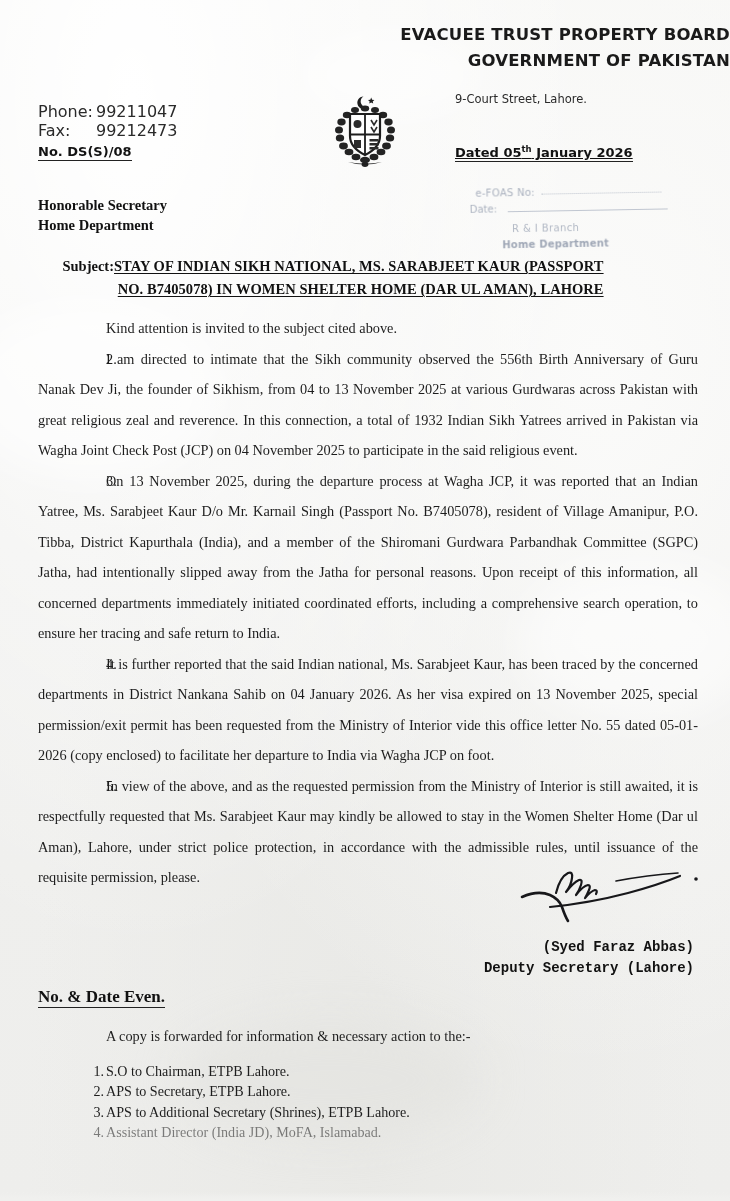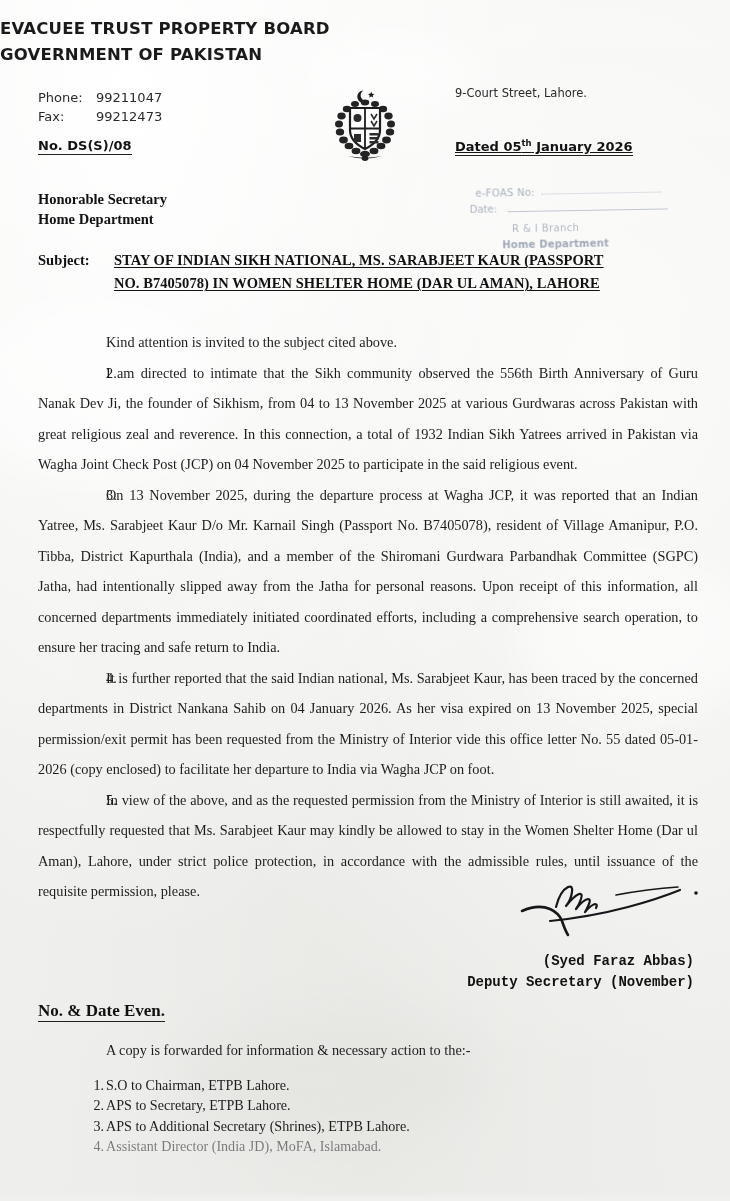--- a/index.html
+++ b/index.html
@@ -31,44 +31,44 @@
   }
   .b1 { left: -40px; top: 300px; width: 260px; height: 180px; background: rgba(255,255,255,.55); filter: blur(18px); }
   .b2 { right: -30px; top: 560px; width: 240px; height: 160px; background: rgba(255,255,255,.5); filter: blur(20px); }
   .b3 { left: 180px; top: 1020px; width: 300px; height: 120px; background: rgba(226,226,222,.55); filter: blur(22px); }
   .b4 { left: 300px; top: 30px; width: 180px; height: 90px; background: rgba(255,255,255,.45); filter: blur(16px); }
 
   .sheet { position: relative; z-index: 2; }
 
   
   .letterhead {
-    text-align: left;
-    padding-top: 16px;
+    text-align: right;
+    padding-top: 22px;
   }
   .lh-line {
     font-family: "DejaVu Sans", "Liberation Sans", sans-serif;
     font-weight: bold;
     font-size: 16.5px;
     letter-spacing: .2px;
     line-height: 26px;
     color: #1a1a1a;
   }
 
   
   .head-row {
     position: relative;
     margin-top: 16px;
     height: 82px;
   }
   .contact {
     position: absolute;
     left: 38px;
-    top: 4px;
-    font-family: "DejaVu Sans", "Liberation Sans", sans-serif;
-    font-size: 13px;
+    top: 12px;
+    font-family: "DejaVu Sans", "Liberation Sans", sans-serif;
+    font-size: 16px;
     line-height: 19px;
     color: #2a2a2a;
   }
   .contact .ln { display: block; white-space: pre; }
   .contact .lbl { display: inline-block; width: 58px; }
 
   .addr {
     position: absolute;
     left: 455px;
     top: 0;
@@ -158,20 +158,21 @@
     color: #111;
   }
   .addressee div { white-space: nowrap; }
 
   
   .subject-row {
     margin-top: 20px;
     margin-left: 38px;
     display: flex;
     align-items: flex-start;
+    text-align: right;
   }
   .subj-label {
     font-family: "Liberation Serif", serif;
     font-weight: bold;
     font-size: 14.5px;
     line-height: 23px;
     width: 76px;
     flex: 0 0 76px;
     color: #111;
   }
@@ -186,21 +187,21 @@
   .subj-text span {
     display: block;
     text-decoration: underline;
     text-underline-offset: 2px;
     text-decoration-thickness: 1.3px;
     white-space: nowrap;
   }
 
   
   .body {
-    margin-top: 32px;
+    margin-top: 12px;
     padding-left: 38px;
     padding-right: 32px;
   }
   .para {
     position: relative;
     font-size: 14.3px;
     line-height: 30.5px;
     text-align: justify;
     color: #1d1d1d;
     margin-bottom: 0px;
@@ -416,21 +417,21 @@
         <svg viewBox="0 0 200 62" width="200" height="62" aria-hidden="true">
           <path d="M2 34 q16 -7 28 -2 q9 4 12 12 q3 9 6 14" stroke="#17171a" stroke-width="2.6" fill="none" stroke-linecap="round"></path>
           <path d="M36 30 q4 -16 12 -20 q5 -2 4 5 q-1 8 -6 14 q8 -10 13 -12 q4 -1 2 5 q-2 6 -5 10 q7 -9 12 -10 q3 0 1 5 q-2 5 -4 8 q6 -7 10 -8 q3 0 1 4" stroke="#17171a" stroke-width="2.2" fill="none" stroke-linecap="round" stroke-linejoin="round"></path>
           <path d="M30 44 q40 -4 78 -14 q30 -8 52 -17" stroke="#17171a" stroke-width="2.2" fill="none" stroke-linecap="round"></path>
           <path d="M96 18 q32 -6 62 -8" stroke="#17171a" stroke-width="1.6" fill="none" stroke-linecap="round"></path>
           <circle cx="176" cy="16" r="1.8" fill="#17171a"></circle>
         </svg>
       </div>
       <div class="sig-name">
         <div>(Syed Faraz Abbas)</div>
-        <div>Deputy Secretary (November)</div>
+        <div>Deputy Secretary (Lahore)</div>
       </div>
     </div>
 
     <div class="footer">
       <span class="nde">No. &amp; Date Even.</span>
 
       <div class="copyline">A copy is forwarded for information &amp; necessary action to the:-</div>
 
       <ul class="cclist">
         <li><span class="n">1.</span><span>S.O to Chairman, ETPB Lahore.</span></li>

